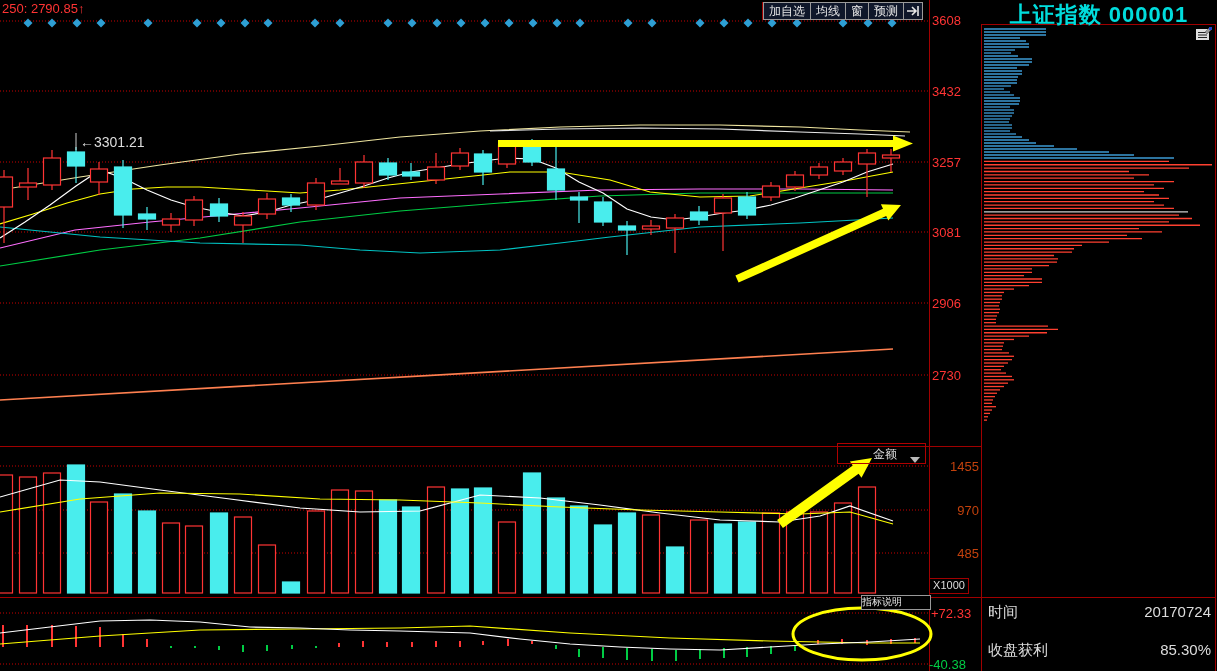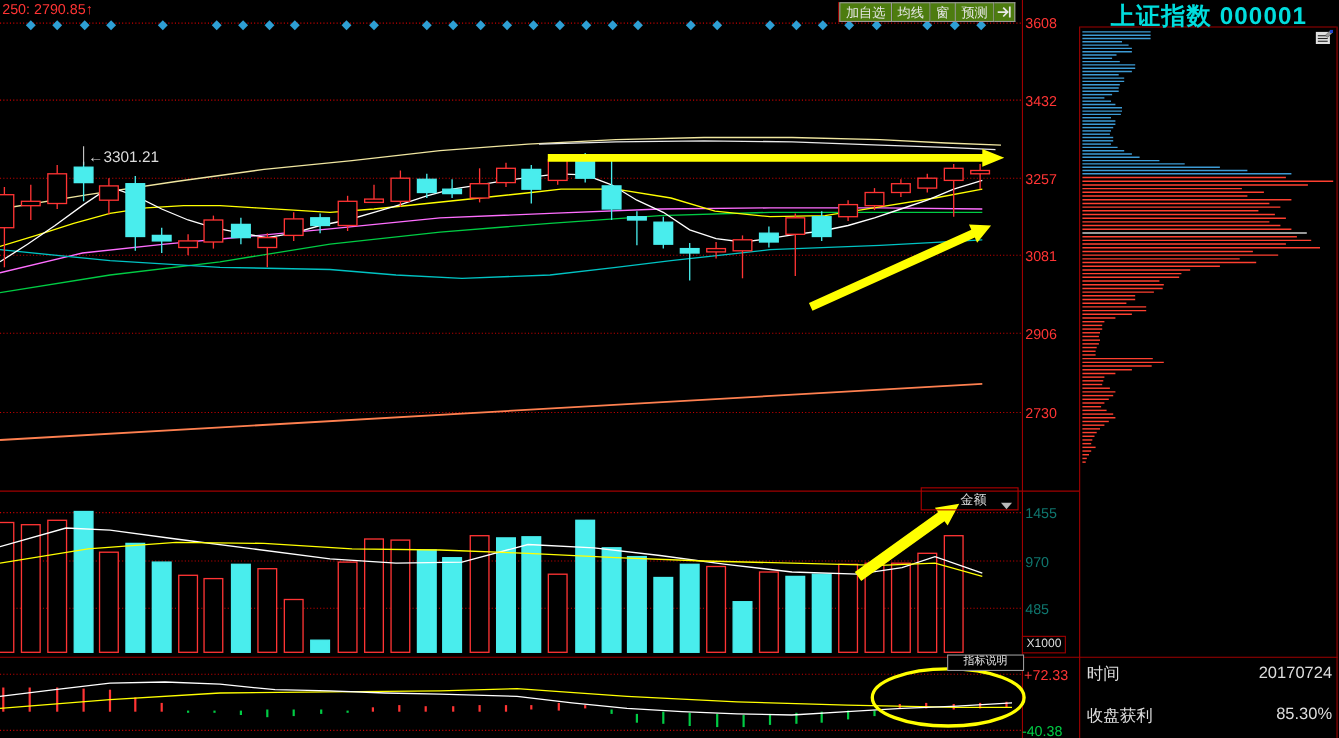--- a/index.html
+++ b/index.html
@@ -3,36 +3,36 @@
 <meta charset="utf-8">
 <style>
   html,body{margin:0;padding:0;background:#000;}
   .screen{position:relative;width:1217px;height:671px;background:#000;overflow:hidden;
           font-family:"Liberation Sans",sans-serif;}
   .screen svg.gfx{position:absolute;left:0;top:0;}
   .abs{position:absolute;}
   .tl-label{left:2px;top:1px;color:#ff3434;font-size:13px;}
   .toolbar{left:762px;top:2px;height:18px;display:flex;align-items:stretch;border-left:1px solid #a00000;}
   .tb-btn{border:1px solid #9a9a9a;border-left:none;color:#e8e8e8;font-size:12px;
-          padding:1px 5px 0 5px;background:#4d7c0f;white-space:nowrap;cursor:default;line-height:15px;}
+          padding:1px 5px 0 5px;background:#0f172a;white-space:nowrap;cursor:default;line-height:15px;}
   .tb-btn:first-child{border-left:1px solid #9a9a9a;}
   .tb-icon{display:flex;align-items:center;justify-content:center;width:18px;padding:0;}
   .title{left:982px;top:0px;width:234px;text-align:center;color:#00dddd;font-size:22px;
          font-weight:bold;letter-spacing:1px;}
   .pxlabel{left:932px;width:47px;color:#ff3434;font-size:13px;}
-  .vlabel{left:932px;width:47px;color:#0f766e;font-size:13px;}
+  .vlabel{left:932px;width:47px;color:#c2410c;font-size:13px;text-align:right;}
   .x1000box{left:929px;top:578px;width:38px;height:14px;border:1px solid #a00000;
             color:#dddddd;font-size:11px;text-align:center;line-height:13px;}
   .amountbox{left:837px;top:443px;width:89px;height:21px;border:1px solid #b00000;
              display:flex;align-items:flex-end;justify-content:flex-end;gap:13px;padding-right:5px;box-sizing:border-box;}
   .amountbox .lbl{color:#d8d8d8;font-size:12px;}
   .tri{width:0;height:0;border-left:5px solid transparent;border-right:5px solid transparent;
        border-top:6px solid #b9b9b9;}
   .legendbox{left:861px;top:595px;width:68px;height:13px;border:1px solid #999;
-             color:#e8e8e8;font-size:10px;text-align:center;line-height:12px;background:#000;}
+             color:#e8e8e8;font-size:10px;line-height:12px;background:#000;}
   .hi-label{left:931px;top:606px;color:#ff3434;font-size:13px;}
   .lo-label{left:929px;top:657px;color:#00cc44;font-size:13px;}
   .inforow{left:988px;width:223px;display:flex;justify-content:space-between;
            color:#dcdcdc;font-size:15px;}
   .notesicon{left:1196px;top:27px;}
 </style>
 </head>
 <body>
 
 <div class="screen">

